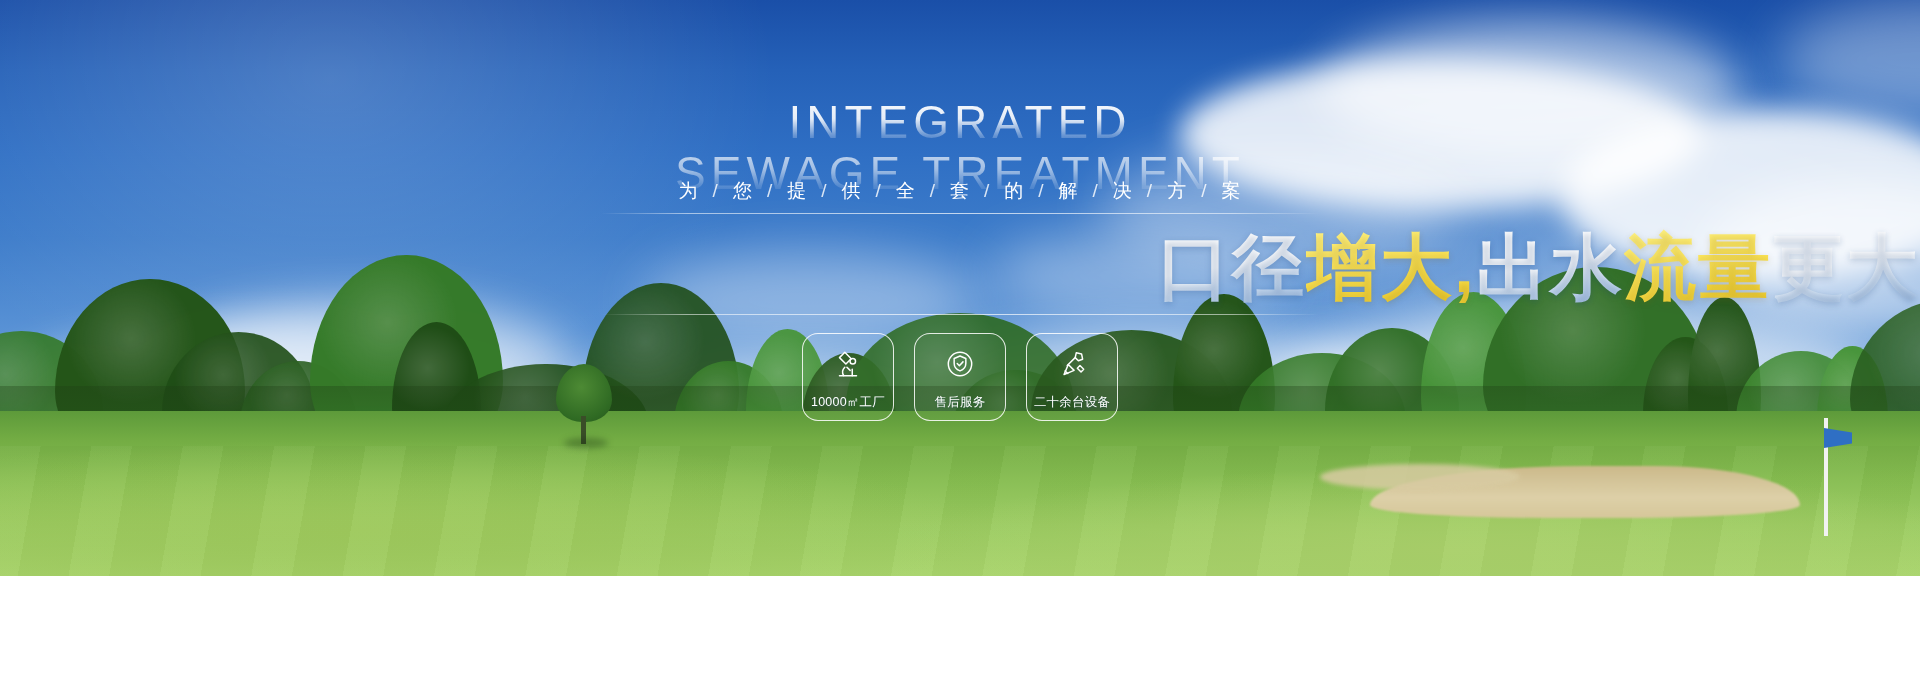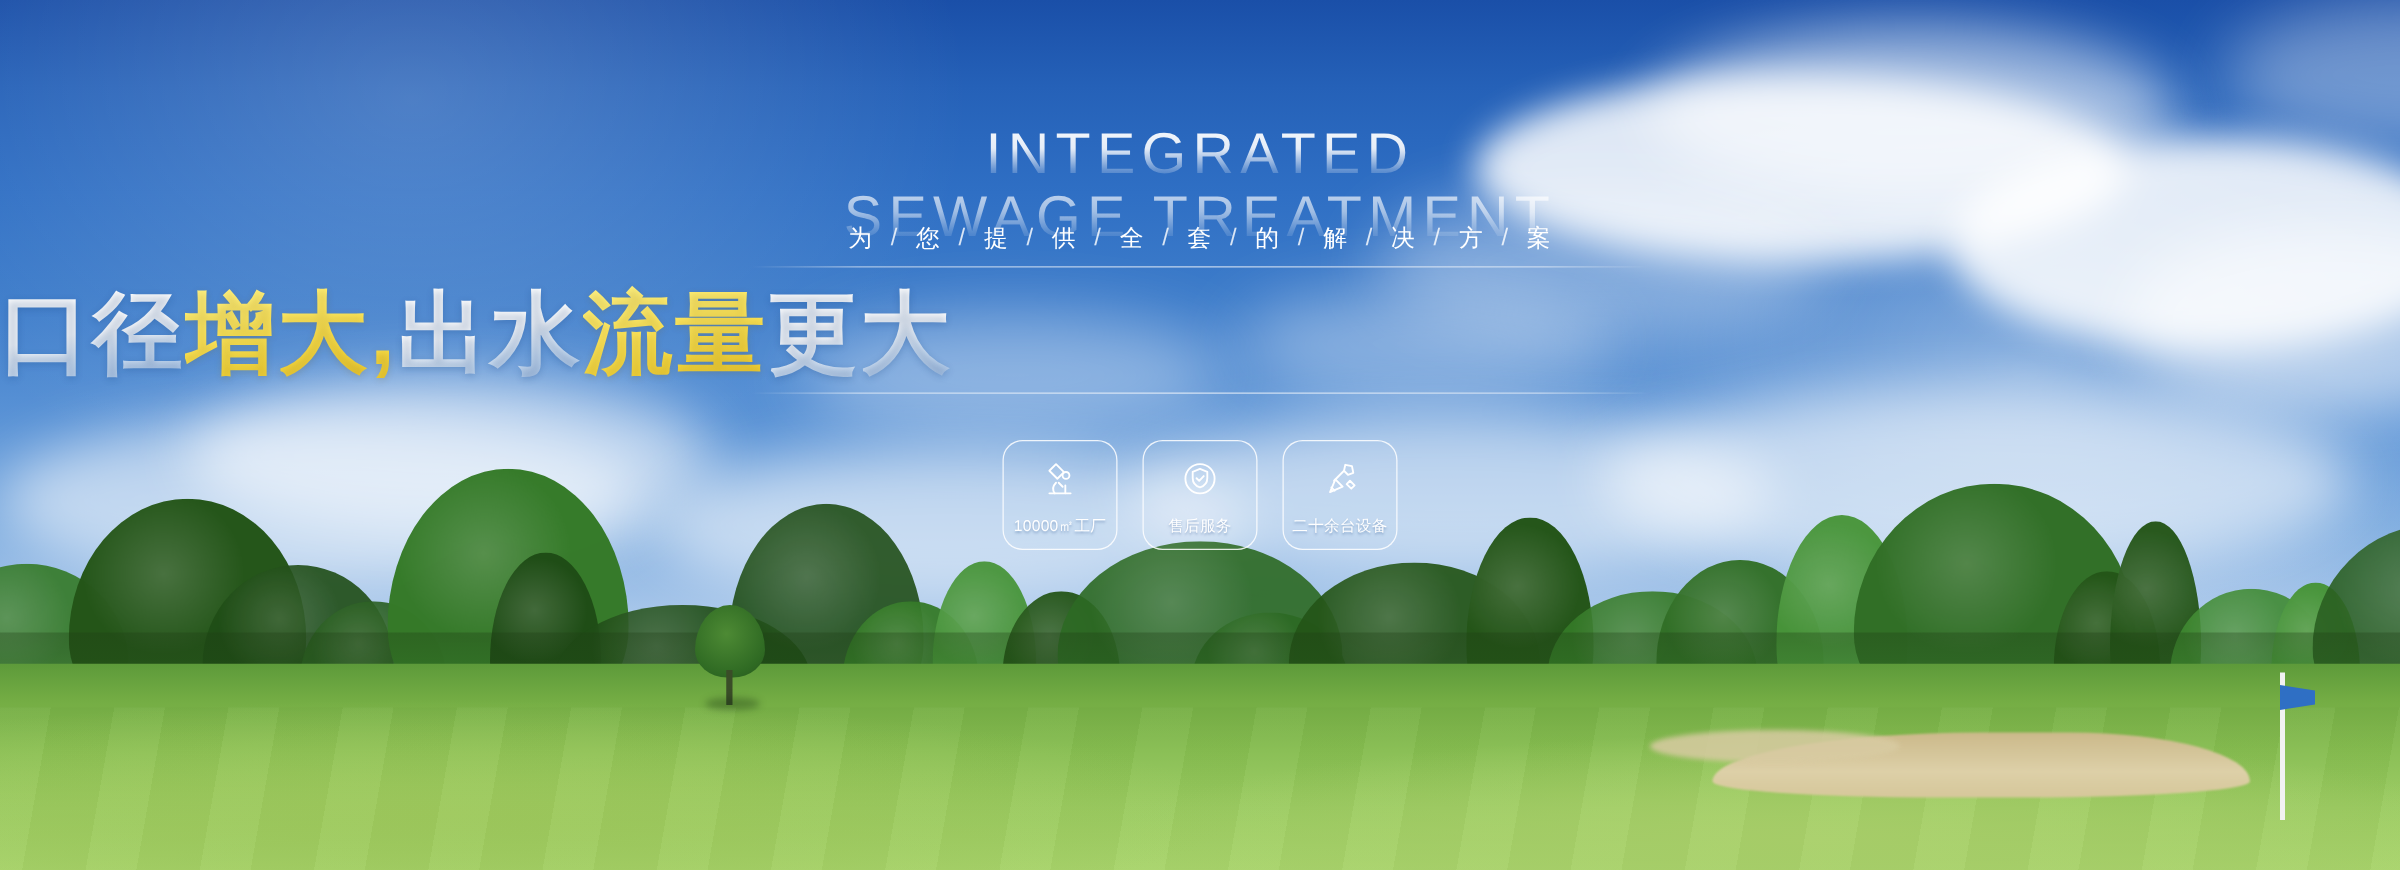--- a/index.html
+++ b/index.html
@@ -5,21 +5,21 @@
   * { box-sizing: border-box; margin: 0; padding: 0; }
   html, body {
     width: 1920px; height: 700px;
     overflow: hidden;
     font-family: "Liberation Sans", sans-serif;
   }
 
   #banner {
     position: relative;
     width: 1920px;
-    height: 696px;
+    height: 576px;
     overflow: hidden;
     background: #2f6fc4;
   }
 
   
   .sky {
     position: absolute;
     left: 0; top: 0; width: 1920px; height: 700px;
     background:
       linear-gradient(180deg,
@@ -204,21 +204,21 @@
       rgba(255,255,255,0.55) 88%,
       rgba(255,255,255,0) 100%);
   }
   .rule-top { top: 213px; }
   .rule-bottom { top: 314px; }
 
   .headline {
     position: absolute;
     top: 228px;
     left: 0; right: 0;
-    text-align: left;
+    text-align: right;
     font-size: 72px;
     font-weight: 700;
     letter-spacing: 2px;
     white-space: nowrap;
     line-height: 1.1;
   }
   .headline .wh {
     color: #ffffff;
     background-image: linear-gradient(170deg, #ffffff 0%, #ffffff 48%, #cfe0f3 72%, #9fbde2 100%);
     -webkit-background-clip: text;
@@ -229,21 +229,21 @@
   .headline .ye {
     background-image: linear-gradient(170deg, #fff58a 0%, #ffe95c 45%, #f6d93f 72%, #e8c62e 100%);
     -webkit-background-clip: text;
     background-clip: text;
     -webkit-text-fill-color: transparent;
     text-shadow: 0 2px 6px rgba(120,90,10,0.18);
   }
 
   .badges {
     position: absolute;
-    top: 352px;
+    top: 333px;
     left: 0; right: 0;
     display: flex;
     justify-content: center;
     gap: 20px;
   }
   .badge {
     width: 92px;
     height: 88px;
     border: 1px solid rgba(255,255,255,0.85);
     border-radius: 16px;

